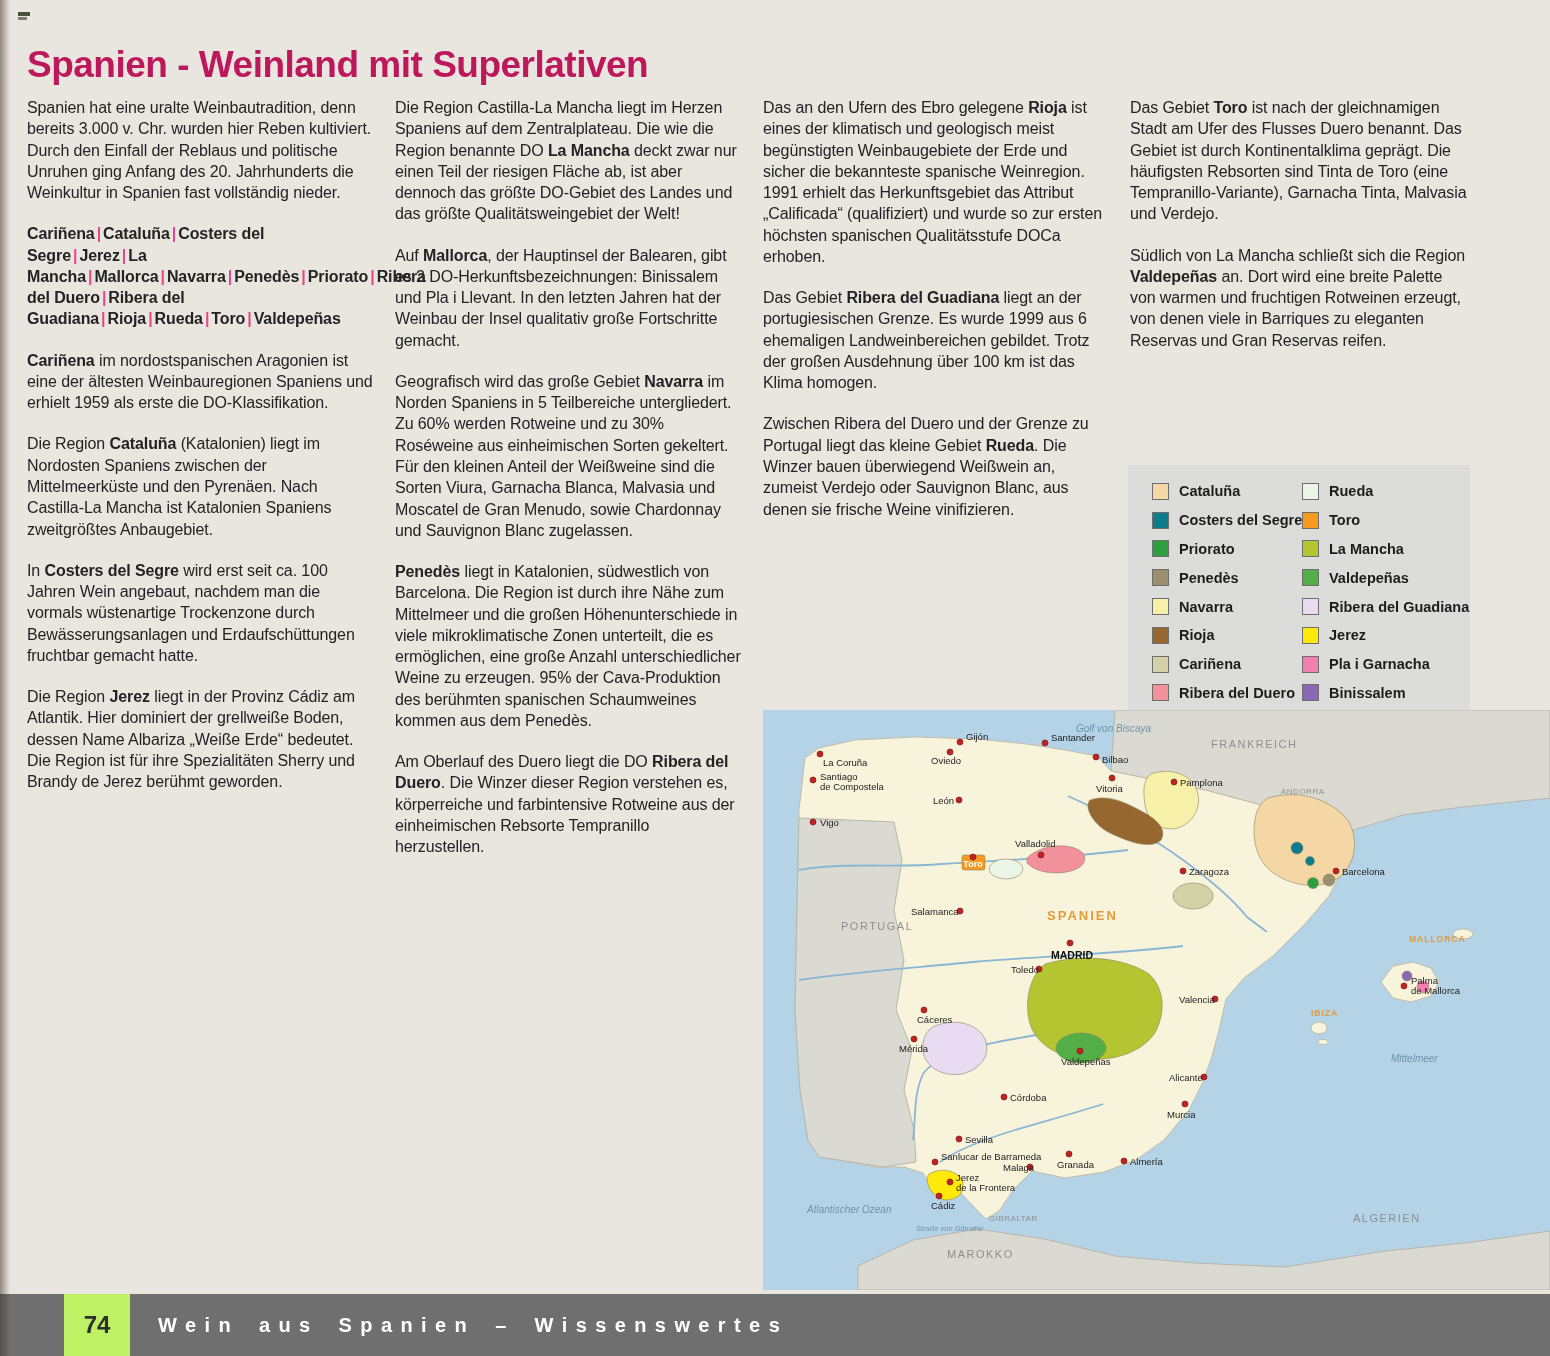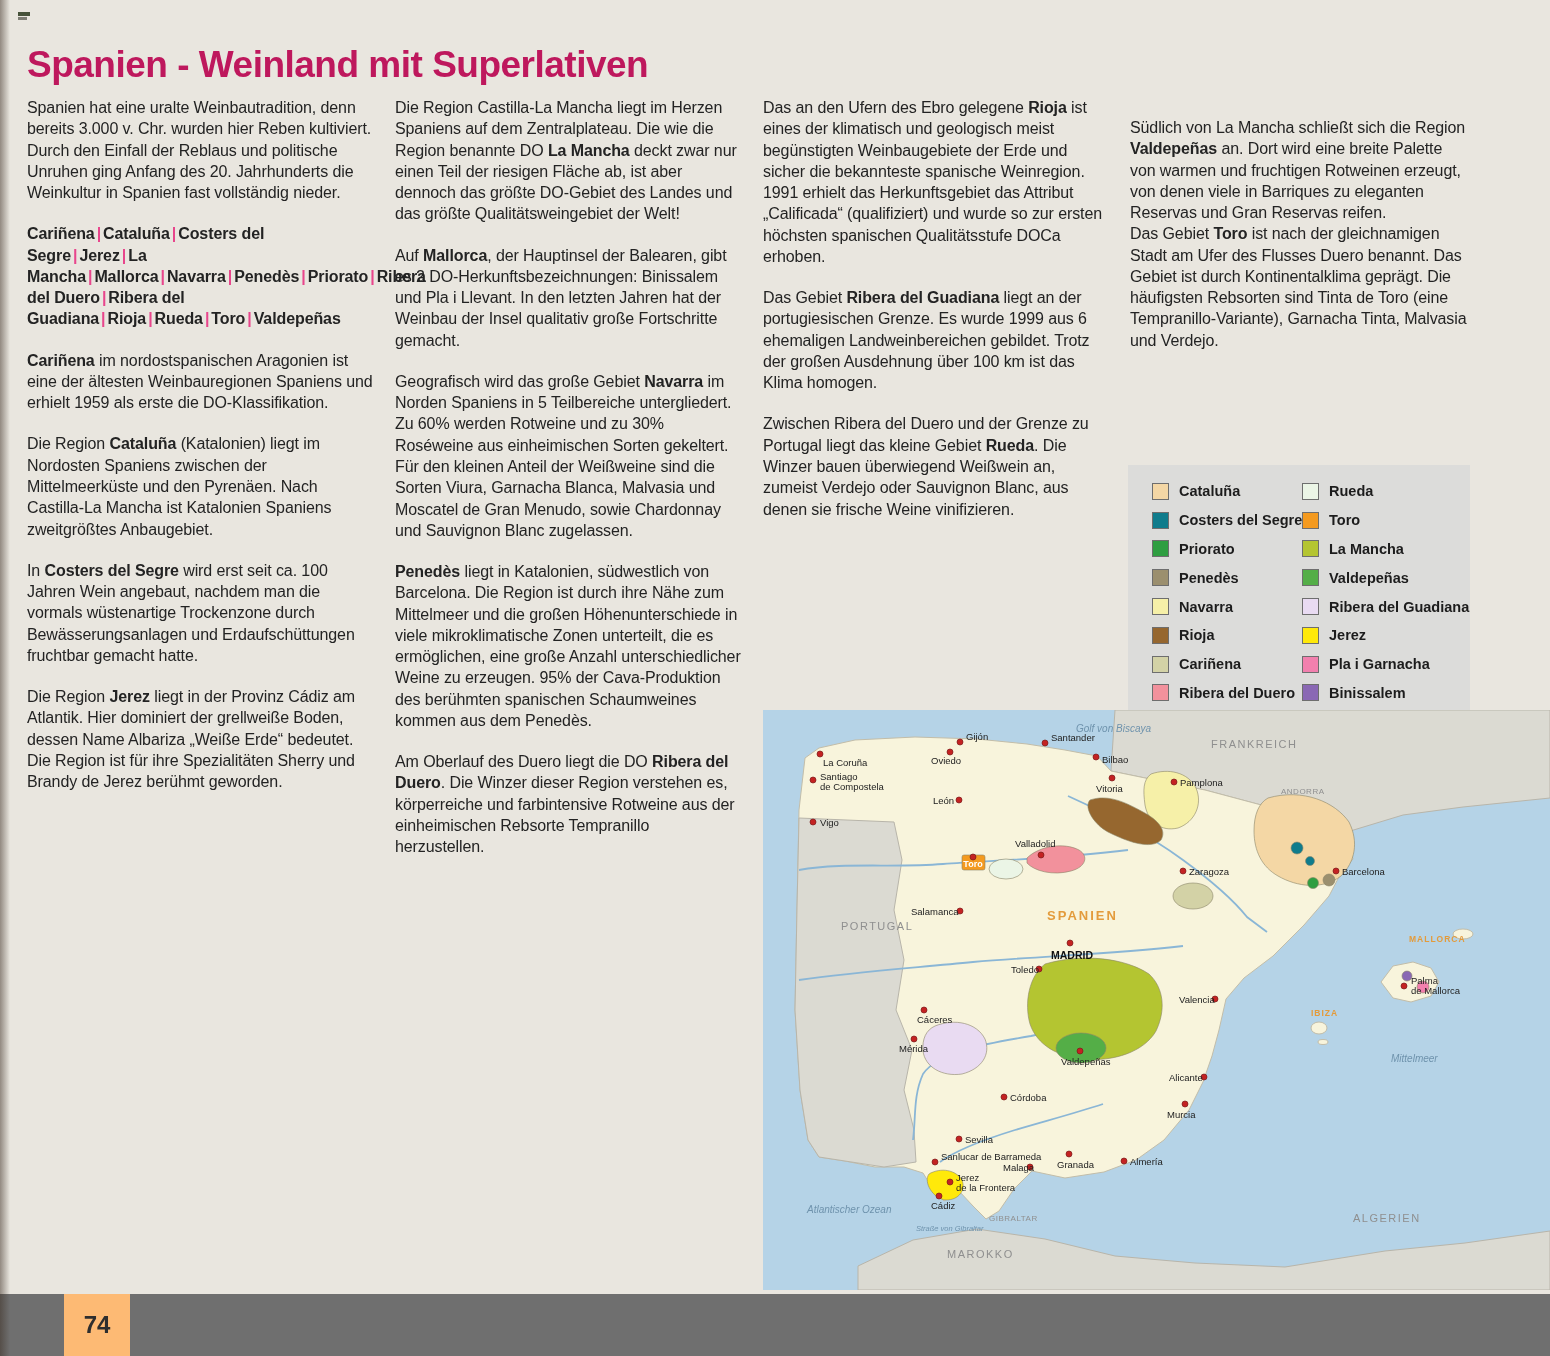--- a/index.html
+++ b/index.html
@@ -18,21 +18,21 @@
   .pink{color:#e8468c;font-weight:700;padding:0 2px}
   .legend{position:absolute;left:1128px;top:465px;width:342px;height:245px;background:#dcdcda;padding:12px 0 0 24px;display:flex}
   .legend ul{list-style:none}
   .legend ul.left{width:150px}
   .legend ul.right{width:168px}
   .legend li{display:flex;align-items:center;height:28.8px}
   .swatch{width:17px;height:17px;border:1px solid #6e6e6e;margin-right:10px;flex:0 0 17px}
   .legend .lbl{font-size:14.5px;font-weight:700;color:#1c1c1c;white-space:nowrap}
   .map{position:absolute;left:763px;top:710px;width:787px;height:580px}
   .footer{position:absolute;left:0;top:1294px;width:1550px;height:62px;background:#6f6f6f}
-  .pagenum{position:absolute;left:64px;top:0;width:66px;height:62px;background:#fdba74;color:#2e2e2e;
+  .pagenum{position:absolute;left:64px;top:0;width:66px;height:62px;background:#bef264;color:#2e2e2e;
     font-size:24px;font-weight:700;display:flex;align-items:center;justify-content:center}
   .footer-title{position:absolute;left:158px;top:0;height:62px;display:flex;align-items:center;
     color:#fff;font-size:20px;font-weight:700;letter-spacing:.42em;word-spacing:.3em;white-space:nowrap}
   
   .map text{font-family:"Liberation Sans",sans-serif}
   .city-lbl{font-size:9.5px;fill:#222}
   .city-caps{font-size:10.5px;font-weight:700;fill:#111}
   .city-white{font-size:9px;font-weight:700;fill:#fff}
   .country{font-size:11px;fill:#8f8f8f;letter-spacing:1.5px}
   .country-sm{font-size:8px;fill:#8f8f8f;letter-spacing:.5px}
@@ -67,22 +67,22 @@
     <p class="para gap"><span>Geografisch wird das große Gebiet </span><span class="b">Navarra</span><span> im Norden Spaniens in 5 Teilbereiche untergliedert. Zu 60% werden Rotweine und zu 30% Roséweine aus einheimischen Sorten gekeltert. Für den kleinen Anteil der Weißweine sind die Sorten Viura, Garnacha Blanca, Malvasia und Moscatel de Gran Menudo, sowie Chardonnay und Sauvignon Blanc zugelassen.</span></p>
     <p class="para gap"><span class="b">Penedès</span><span> liegt in Katalonien, südwestlich von Barcelona. Die Region ist durch ihre Nähe zum Mittelmeer und die großen Höhenunterschiede in viele mikroklimatische Zonen unterteilt, die es ermöglichen, eine große Anzahl unterschiedlicher Weine zu erzeugen. 95% der Cava-Produktion des berühmten spanischen Schaumweines kommen aus dem Penedès.</span></p>
     <p class="para gap"><span>Am Oberlauf des Duero liegt die DO </span><span class="b">Ribera del Duero</span><span>. Die Winzer dieser Region verstehen es, körperreiche und farbintensive Rotweine aus der einheimischen Rebsorte Tempranillo herzustellen.</span></p>
   </div>
 <div class="col" id="col3">
     <p class="para"><span>Das an den Ufern des Ebro gelegene </span><span class="b">Rioja</span><span> ist eines der klimatisch und geologisch meist begünstigten Weinbaugebiete der Erde und sicher die bekannteste spanische Weinregion. 1991 erhielt das Herkunftsgebiet das Attribut „Calificada“ (qualifiziert) und wurde so zur ersten höchsten spanischen Qualitätsstufe DOCa erhoben.</span></p>
     <p class="para gap"><span>Das Gebiet </span><span class="b">Ribera del Guadiana</span><span> liegt an der portugiesischen Grenze. Es wurde 1999 aus 6 ehemaligen Landweinbereichen gebildet. Trotz der großen Ausdehnung über 100 km ist das Klima homogen.</span></p>
     <p class="para gap"><span>Zwischen Ribera del Duero und der Grenze zu Portugal liegt das kleine Gebiet </span><span class="b">Rueda</span><span>. Die Winzer bauen überwiegend Weißwein an, zumeist Verdejo oder Sauvignon Blanc, aus denen sie frische Weine vinifizieren.</span></p>
   </div>
 <div class="col" id="col4">
+    <p class="para"><span>Das Gebiet </span><span class="b">Toro</span><span> ist nach der gleichnamigen Stadt am Ufer des Flusses Duero benannt. Das Gebiet ist durch Kontinentalklima geprägt. Die häufigsten Rebsorten sind Tinta de Toro (eine Tempranillo-Variante), Garnacha Tinta, Malvasia und Verdejo.</span></p>
     <p class="para gap"><span>Südlich von La Mancha schließt sich die Region </span><span class="b">Valdepeñas</span><span> an. Dort wird eine breite Palette von warmen und fruchtigen Rotweinen erzeugt, von denen viele in Barriques zu eleganten Reservas und Gran Reservas reifen.</span></p>
-    <p class="para"><span>Das Gebiet </span><span class="b">Toro</span><span> ist nach der gleichnamigen Stadt am Ufer des Flusses Duero benannt. Das Gebiet ist durch Kontinentalklima geprägt. Die häufigsten Rebsorten sind Tinta de Toro (eine Tempranillo-Variante), Garnacha Tinta, Malvasia und Verdejo.</span></p>
   </div>
 
 <div class="legend">
   <ul class="left" id="legend-left">
       <li>
         <span class="swatch" style="background: rgb(244, 215, 165);"></span>
         <span class="lbl">Cataluña</span>
       </li>
       <li>
         <span class="swatch" style="background: rgb(15, 124, 140);"></span>
@@ -272,13 +272,14 @@
         <circle cx="176" cy="486" r="3" fill="#c42222" stroke="#7a1a1a" stroke-width="0.7"></circle>
         <text x="168" y="499" class="city-lbl"><tspan x="168" dy="0">Cádiz</tspan></text>
         <circle cx="641" cy="276" r="3" fill="#c42222" stroke="#7a1a1a" stroke-width="0.7"></circle>
         <text x="648" y="274" class="city-lbl"><tspan x="648" dy="0">Palma</tspan><tspan x="648" dy="10">de Mallorca</tspan></text>
       </g>
   </svg>
 </div>
 
 <div class="footer">
   <div class="pagenum">74</div>
+  <div class="footer-title">Wein aus Spanien – Wissenswertes</div>
 </div>
 
 </body></html>

